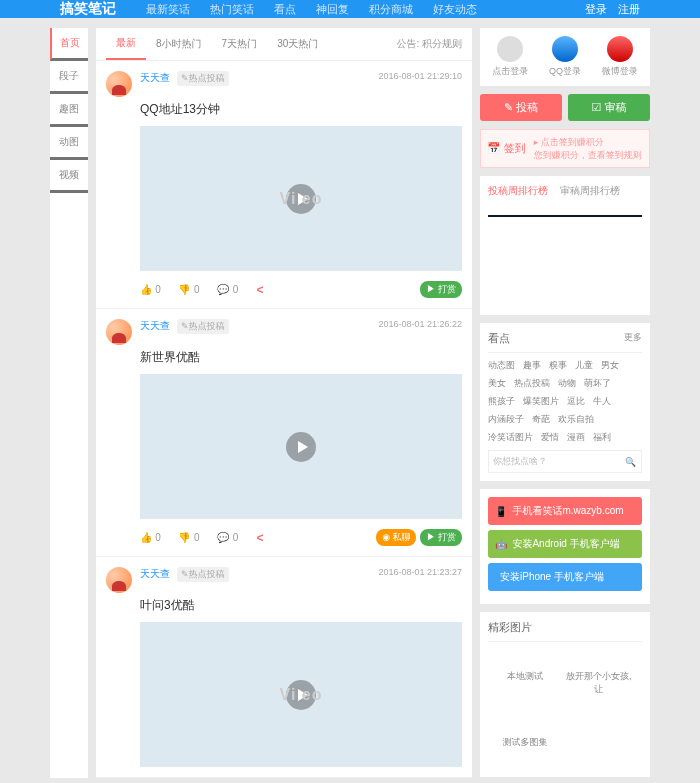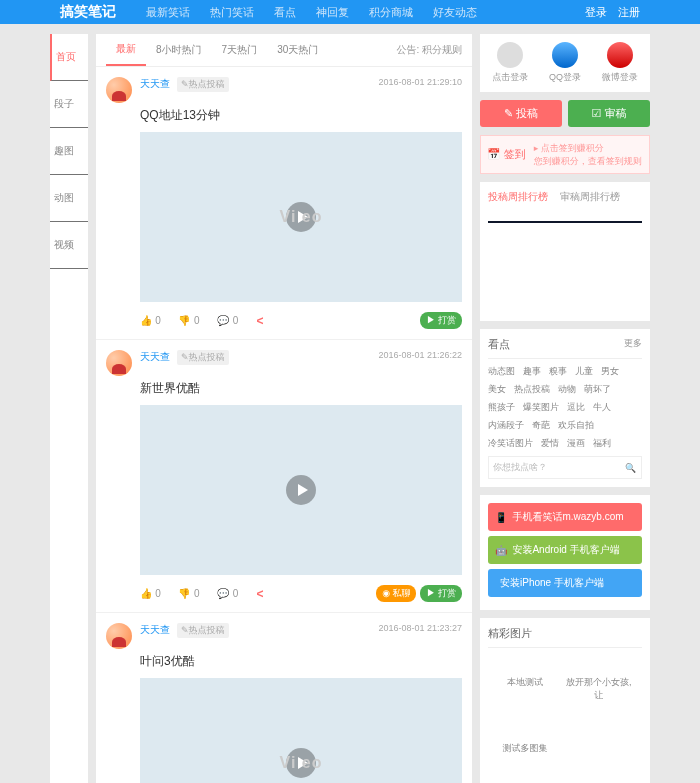--- a/index.html
+++ b/index.html
@@ -1,41 +1,41 @@
 <!DOCTYPE html>
 <html><head>
 <meta charset="utf-8">
 <style>
 *{margin:0;padding:0;box-sizing:border-box;font-family:Arial,"Microsoft YaHei",sans-serif}
 body{background:#e8e8e8;font-size:11px;color:#666}
-.header{background:#2196f3;height:24px;display:flex;align-items:center;padding:0 60px;color:#fff}
+.header{background:#2196f3;height:18px;display:flex;align-items:center;padding:0 60px;color:#fff}
 .logo{font-size:14px;font-weight:bold;margin-right:20px}
 .nav{display:flex;flex:1}
 .nav a{color:#cfe6fa;padding:0 10px;font-size:11px;cursor:pointer}
 .auth{font-size:11px}
 .auth a{color:#fff;margin-left:8px;cursor:pointer}
 .container{width:600px;margin:10px auto;display:flex;gap:8px}
 .left-tabs{width:38px;background:#fff;display:flex;flex-direction:column}
-.left-tabs a{padding:16px 4px;text-align:left;font-size:10px;color:#888;border-bottom:1px solid #737373;cursor:pointer}
+.left-tabs a{padding:8px 4px;text-align:center;font-size:10px;color:#888;border-bottom:3px solid #737373;cursor:pointer}
 .left-tabs a.active{color:#ff6b6b;border-left:2px solid #ff6b6b}
 .main{flex:1;background:#fff}
 .top-tabs{display:flex;border-bottom:1px solid #eee;padding:0 10px;align-items:center}
 .top-tabs a{padding:8px 10px;font-size:10px;color:#888;cursor:pointer}
 .top-tabs a.active{color:#ff6b6b;border-bottom:2px solid #ff6b6b}
 .top-tabs .notice{margin-left:auto;font-size:10px;color:#999}
 .post{padding:10px;border-bottom:1px solid #f0f0f0}
 .post-head{display:flex;gap:8px;align-items:flex-start}
 .avatar{width:26px;height:26px;border-radius:50%;background:radial-gradient(circle at 30% 30%,#ffccaa,#ff8844);flex-shrink:0;position:relative;overflow:hidden}
 .avatar::after{content:"";position:absolute;bottom:2px;left:6px;width:14px;height:10px;background:#cc3333;border-radius:50% 50% 0 0}
 .post-meta{flex:1}
 .username{color:#2196f3;font-size:10px}
 .tag{display:inline-block;background:#f0f0f0;color:#aaa;font-size:9px;padding:1px 4px;border-radius:2px;margin-left:4px}
 .timestamp{font-size:9px;color:#aaa}
 .post-title{font-size:12px;color:#333;margin:4px 0 0 34px}
-.video{margin:8px 0 0 34px;background:#dde9f0;height:170px;display:flex;align-items:center;justify-content:center;color:#bbb;font-size:16px;font-weight:bold;position:relative}
+.video{margin:8px 0 0 34px;background:#dde9f0;height:145px;display:flex;align-items:center;justify-content:center;color:#bbb;font-size:16px;font-weight:bold;position:relative}
 .play{width:30px;height:30px;background:rgba(0,0,0,0.3);border-radius:50%;display:flex;align-items:center;justify-content:center}
 .play::after{content:"";border-left:10px solid #fff;border-top:6px solid transparent;border-bottom:6px solid transparent;margin-left:3px}
 .video-text{position:absolute;color:#ccc;letter-spacing:1px}
 .post-actions{display:flex;margin:10px 0 0 34px;align-items:center;gap:18px}
 .act{display:flex;align-items:center;gap:3px;font-size:10px;color:#999;cursor:pointer}
 .share-icon{color:#ff6b6b;font-weight:bold;font-size:12px}
 .right-btns{margin-left:auto;display:flex;gap:4px}
 .btn-sm{padding:2px 6px;font-size:9px;border-radius:8px;cursor:pointer;display:flex;align-items:center;gap:2px}
 .btn-green{background:#4caf50;color:#fff}
 .btn-orange{background:#ff9800;color:#fff}

